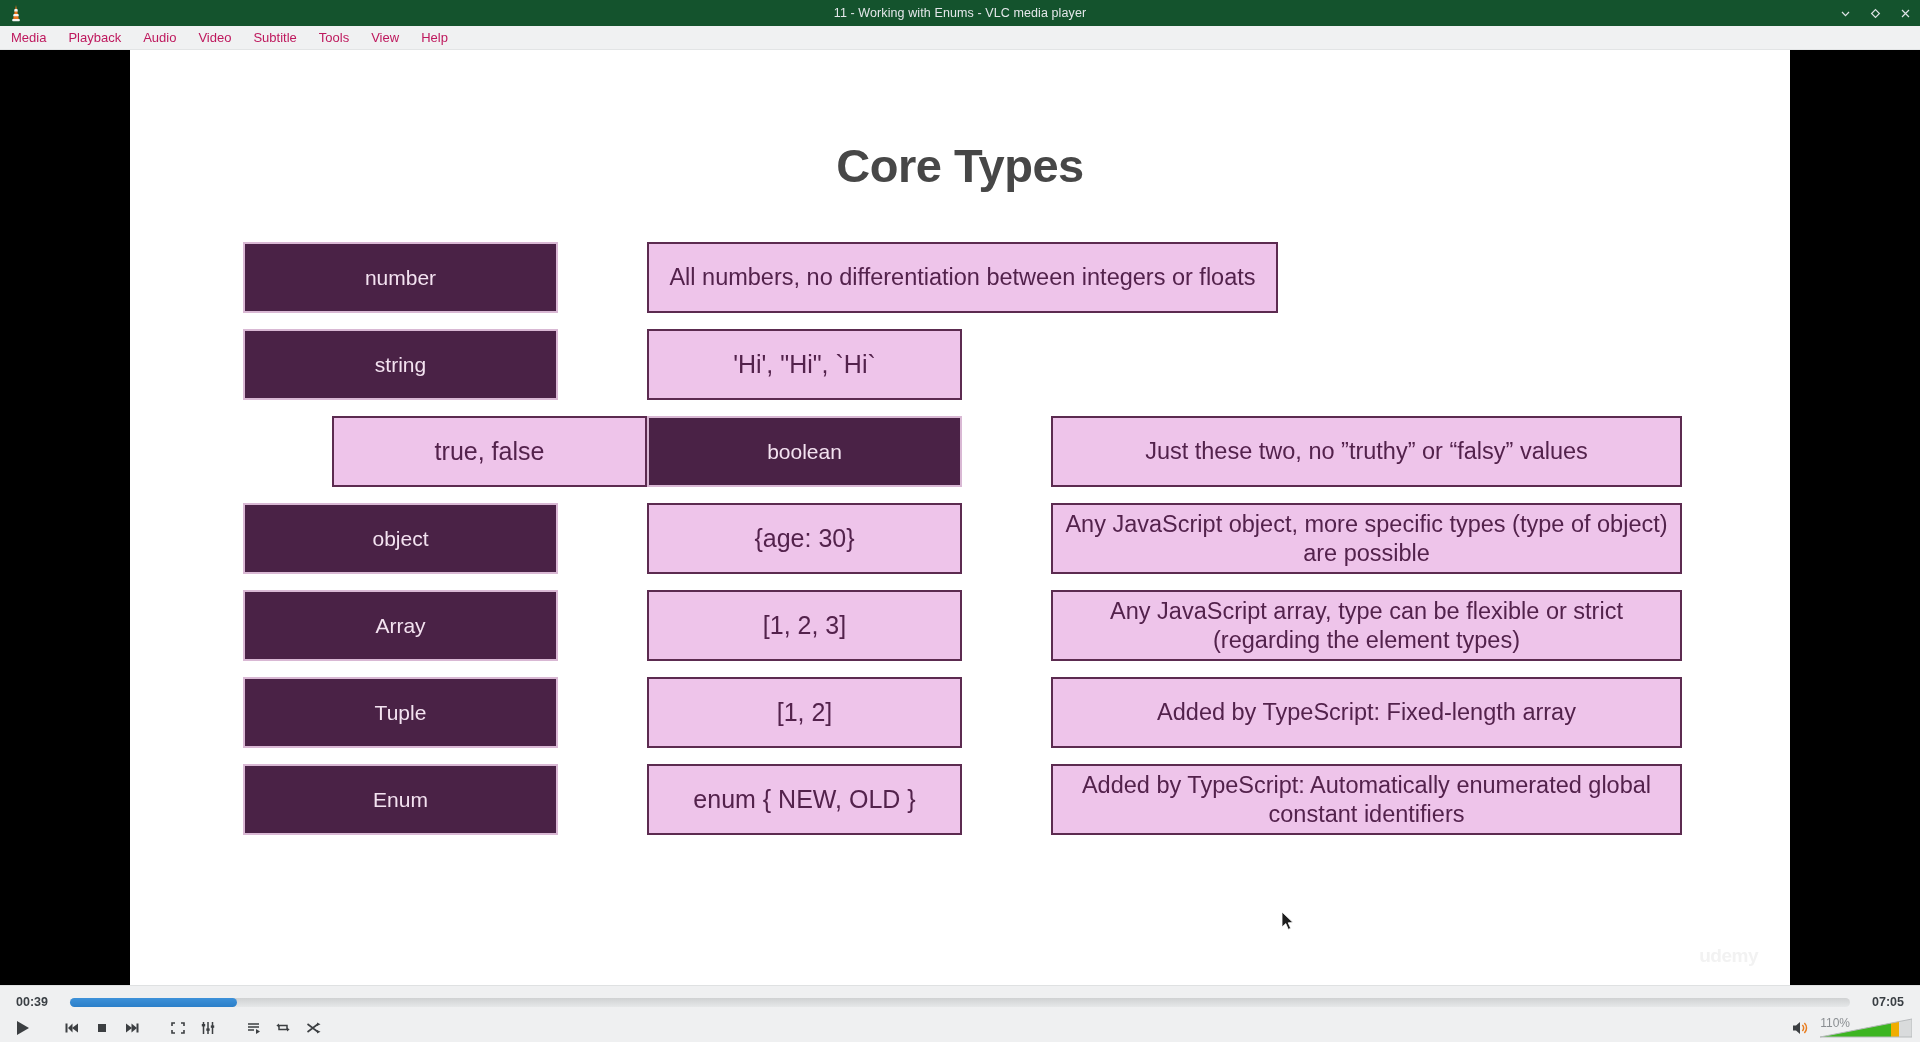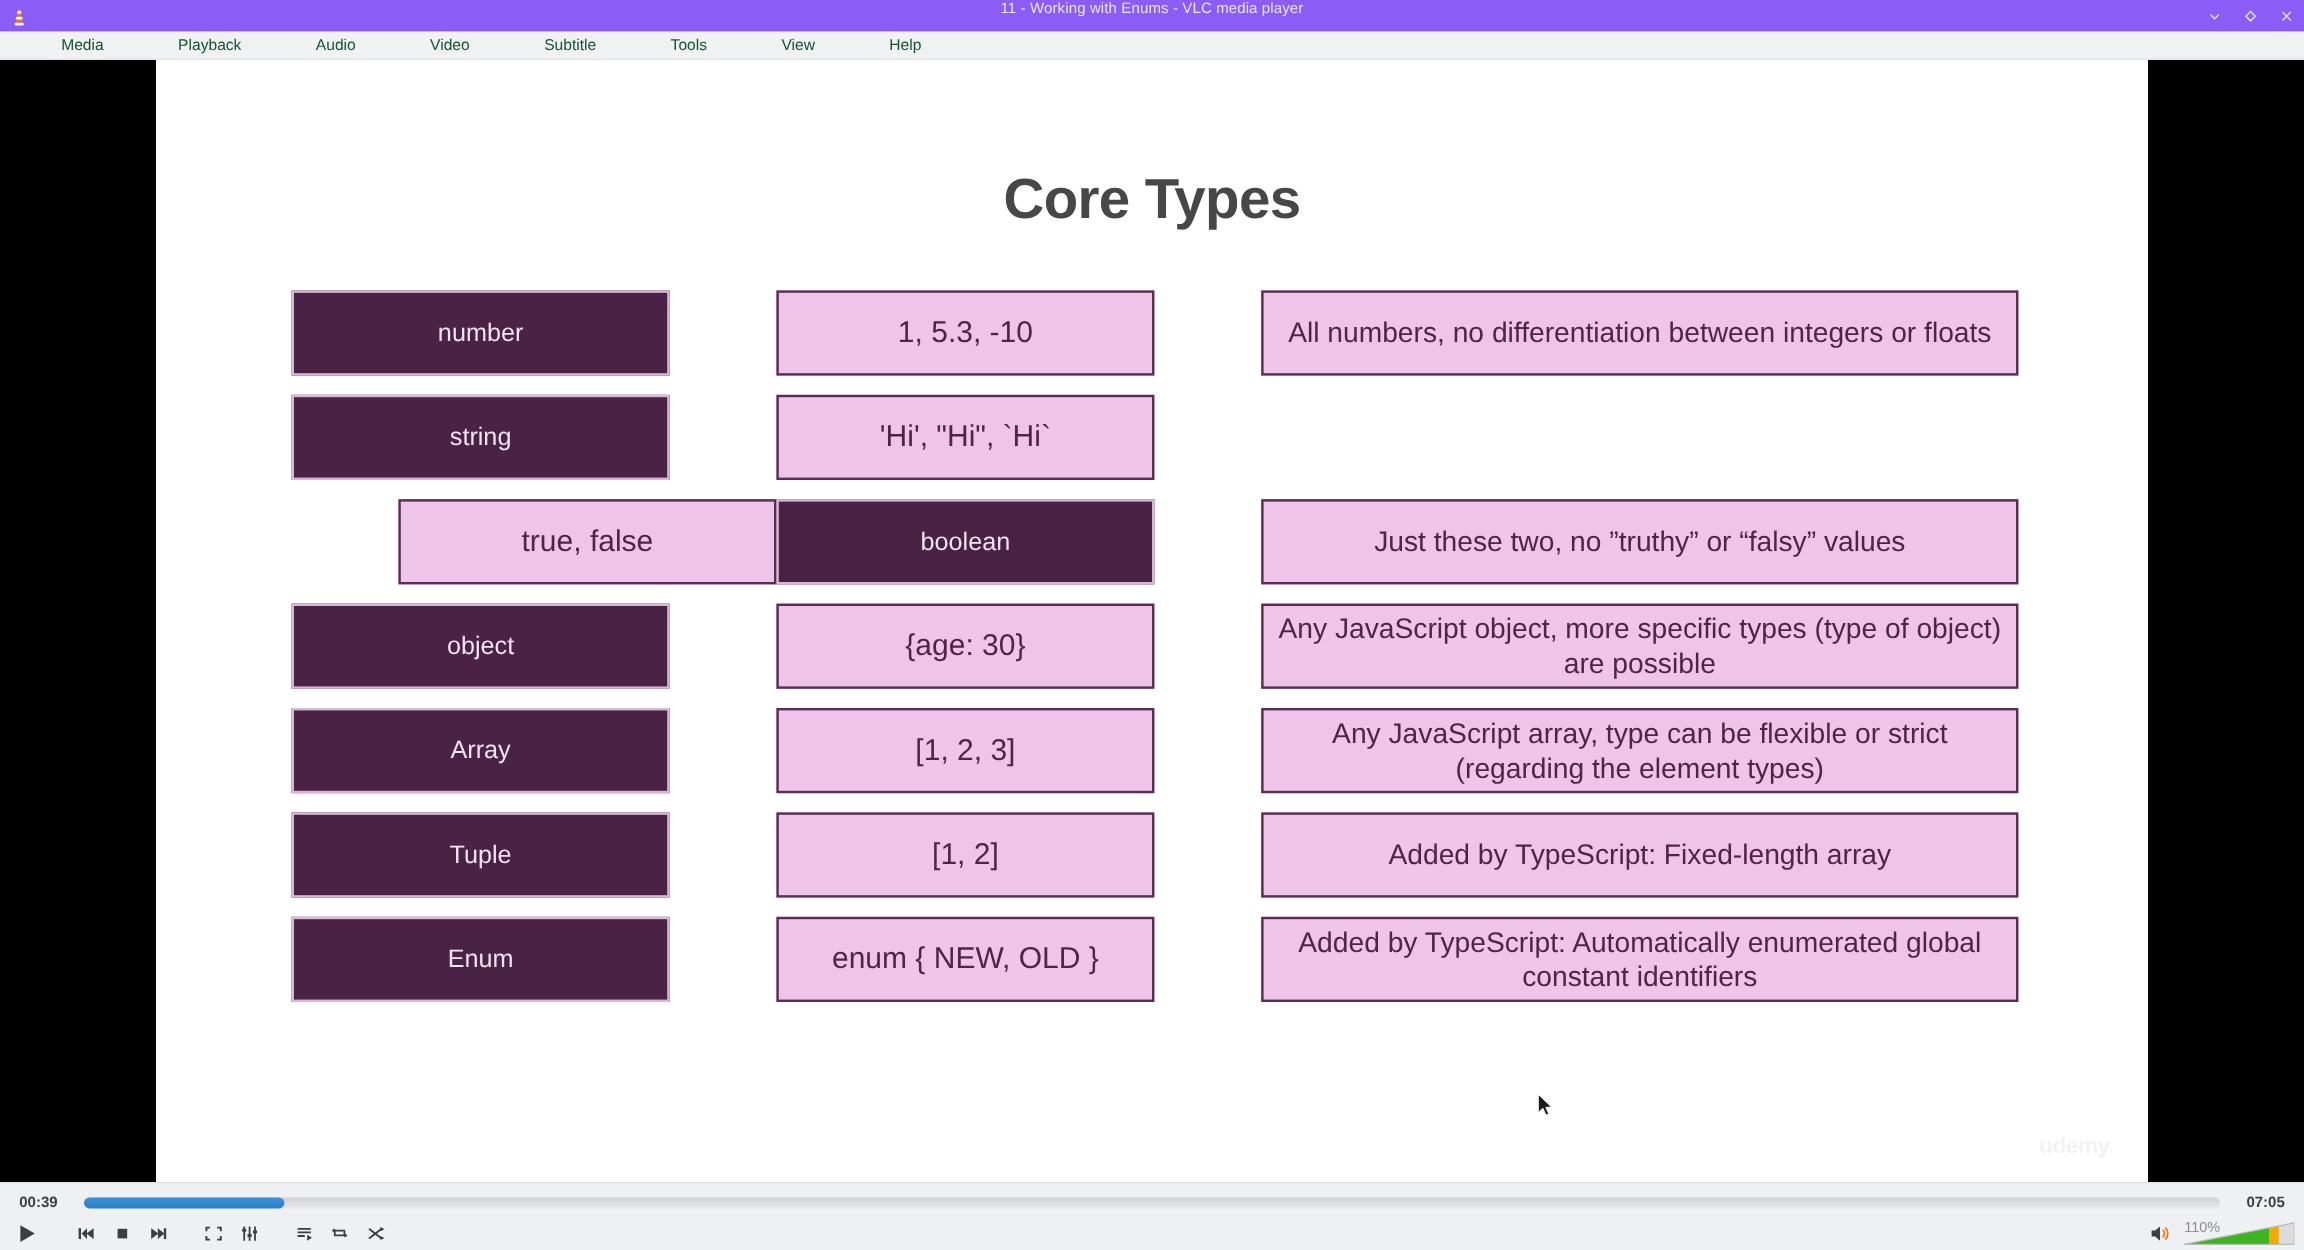--- a/index.html
+++ b/index.html
@@ -7,22 +7,22 @@
     width: 1920px; height: 1042px;
     overflow: hidden;
     font-family: "Liberation Sans", sans-serif;
     background: #000;
   }
 
   
   .titlebar {
     position: absolute; top: 0; left: 0;
     width: 1920px; height: 26px;
-    background: #8b5cf6;
-    display: flex; align-items: flex-start;
+    background: #14532d;
+    display: flex; align-items: center;
     color: #e8eaec;
   }
   .vlc-cone {
     position: absolute; left: 6px; top: 3px;
     width: 20px; height: 20px;
   }
   .titlebar-title {
     width: 100%; text-align: center;
     font-size: 12.5px; color: #e4e7ea;
     letter-spacing: .1px;
@@ -40,24 +40,23 @@
 
   
   .menubar {
     position: absolute; top: 26px; left: 0;
     width: 1920px; height: 24px;
     background: #f0f1f2;
     display: flex; align-items: center;
     border-bottom: 1px solid #e2e4e5;
   }
   .menu-item {
-    font-size: 13px; color: #14532d;
+    font-size: 13px; color: #be185d;
     padding: 2px 11px; cursor: default;
     line-height: 18px;
-    margin-left: 40px;
   }
 
   
   .video-area {
     position: absolute; top: 50px; left: 0;
     width: 1920px; height: 935px;
     background: #000;
     overflow: hidden;
   }
   .slide {
@@ -240,21 +239,20 @@
 
 <div class="video-area">
   <div class="slide">
 
     <div class="slide-title">Core Types</div>
 
     <div class="table">
 
       <div class="trow">
         <div class="cell cell-name">number</div>
-        <div class="cell cell-ex">1, 5.3, -10</div>
         <div class="cell cell-desc">All numbers, no differentiation between integers or floats</div>
       </div>
 
       <div class="trow">
         <div class="cell cell-name">string</div>
         <div class="cell cell-ex">'Hi', "Hi", `Hi`</div>
       </div>
 
       <div class="trow">
         <div class="cell cell-ex">true, false</div>

